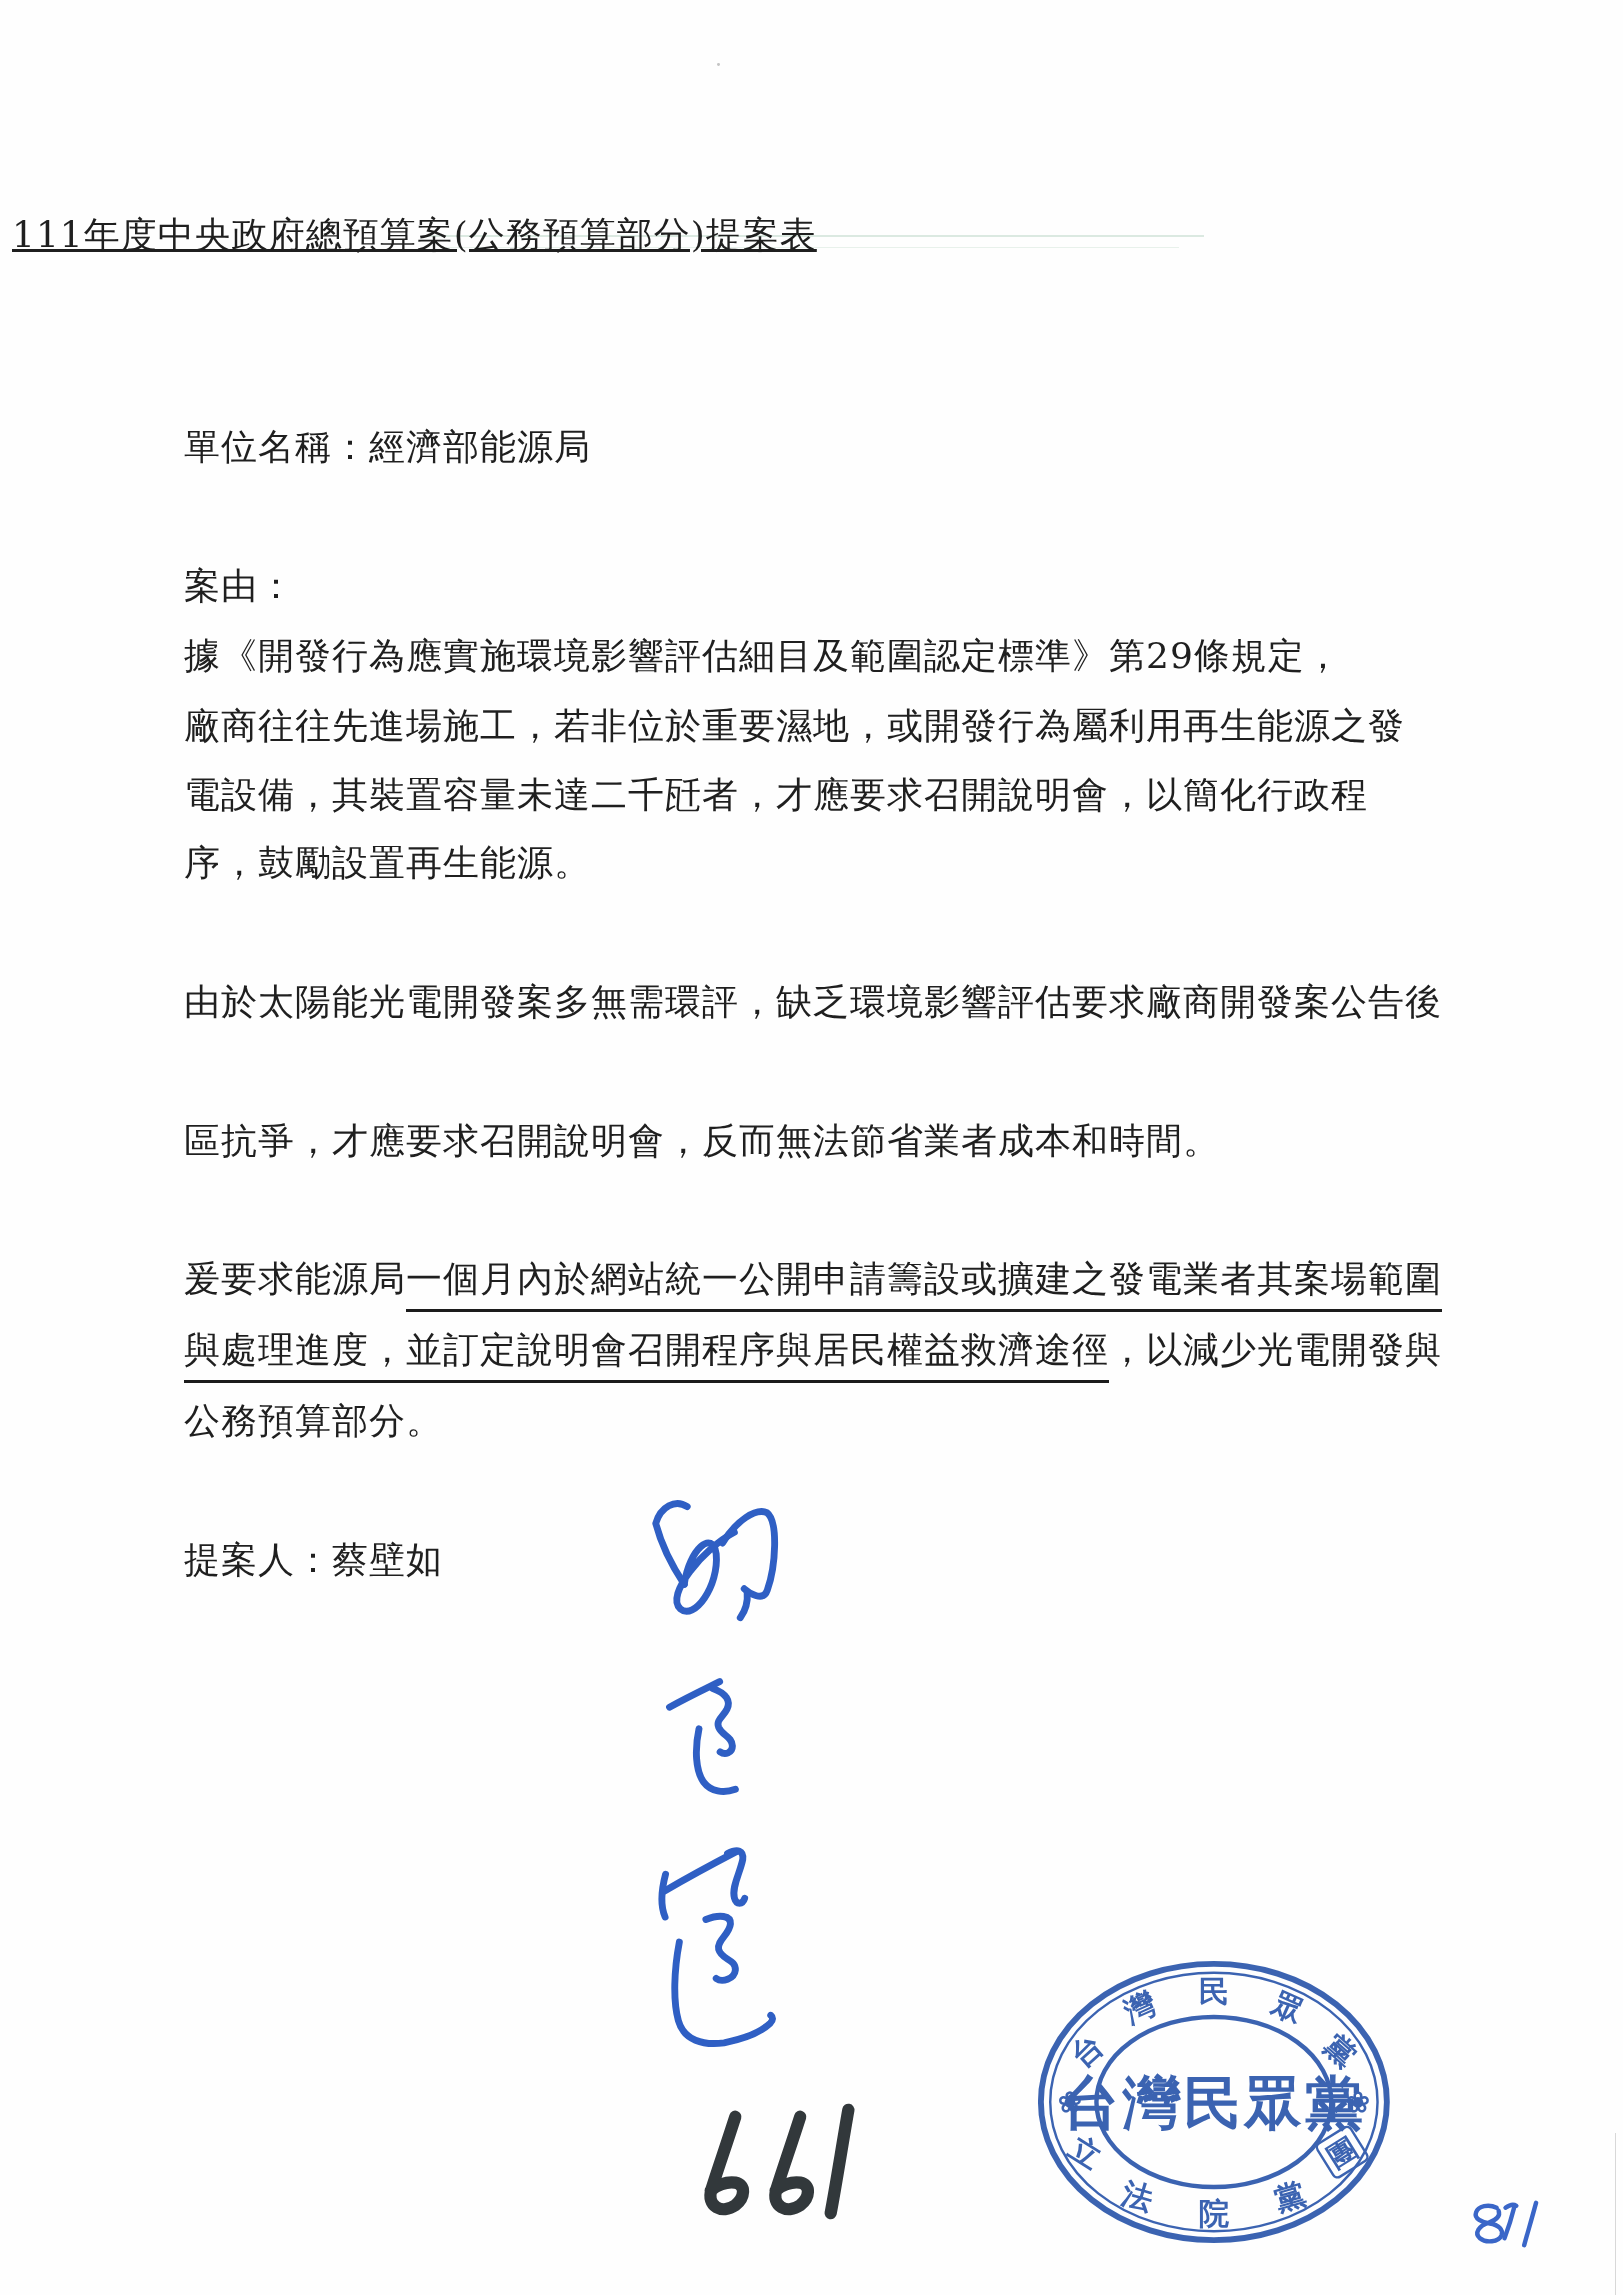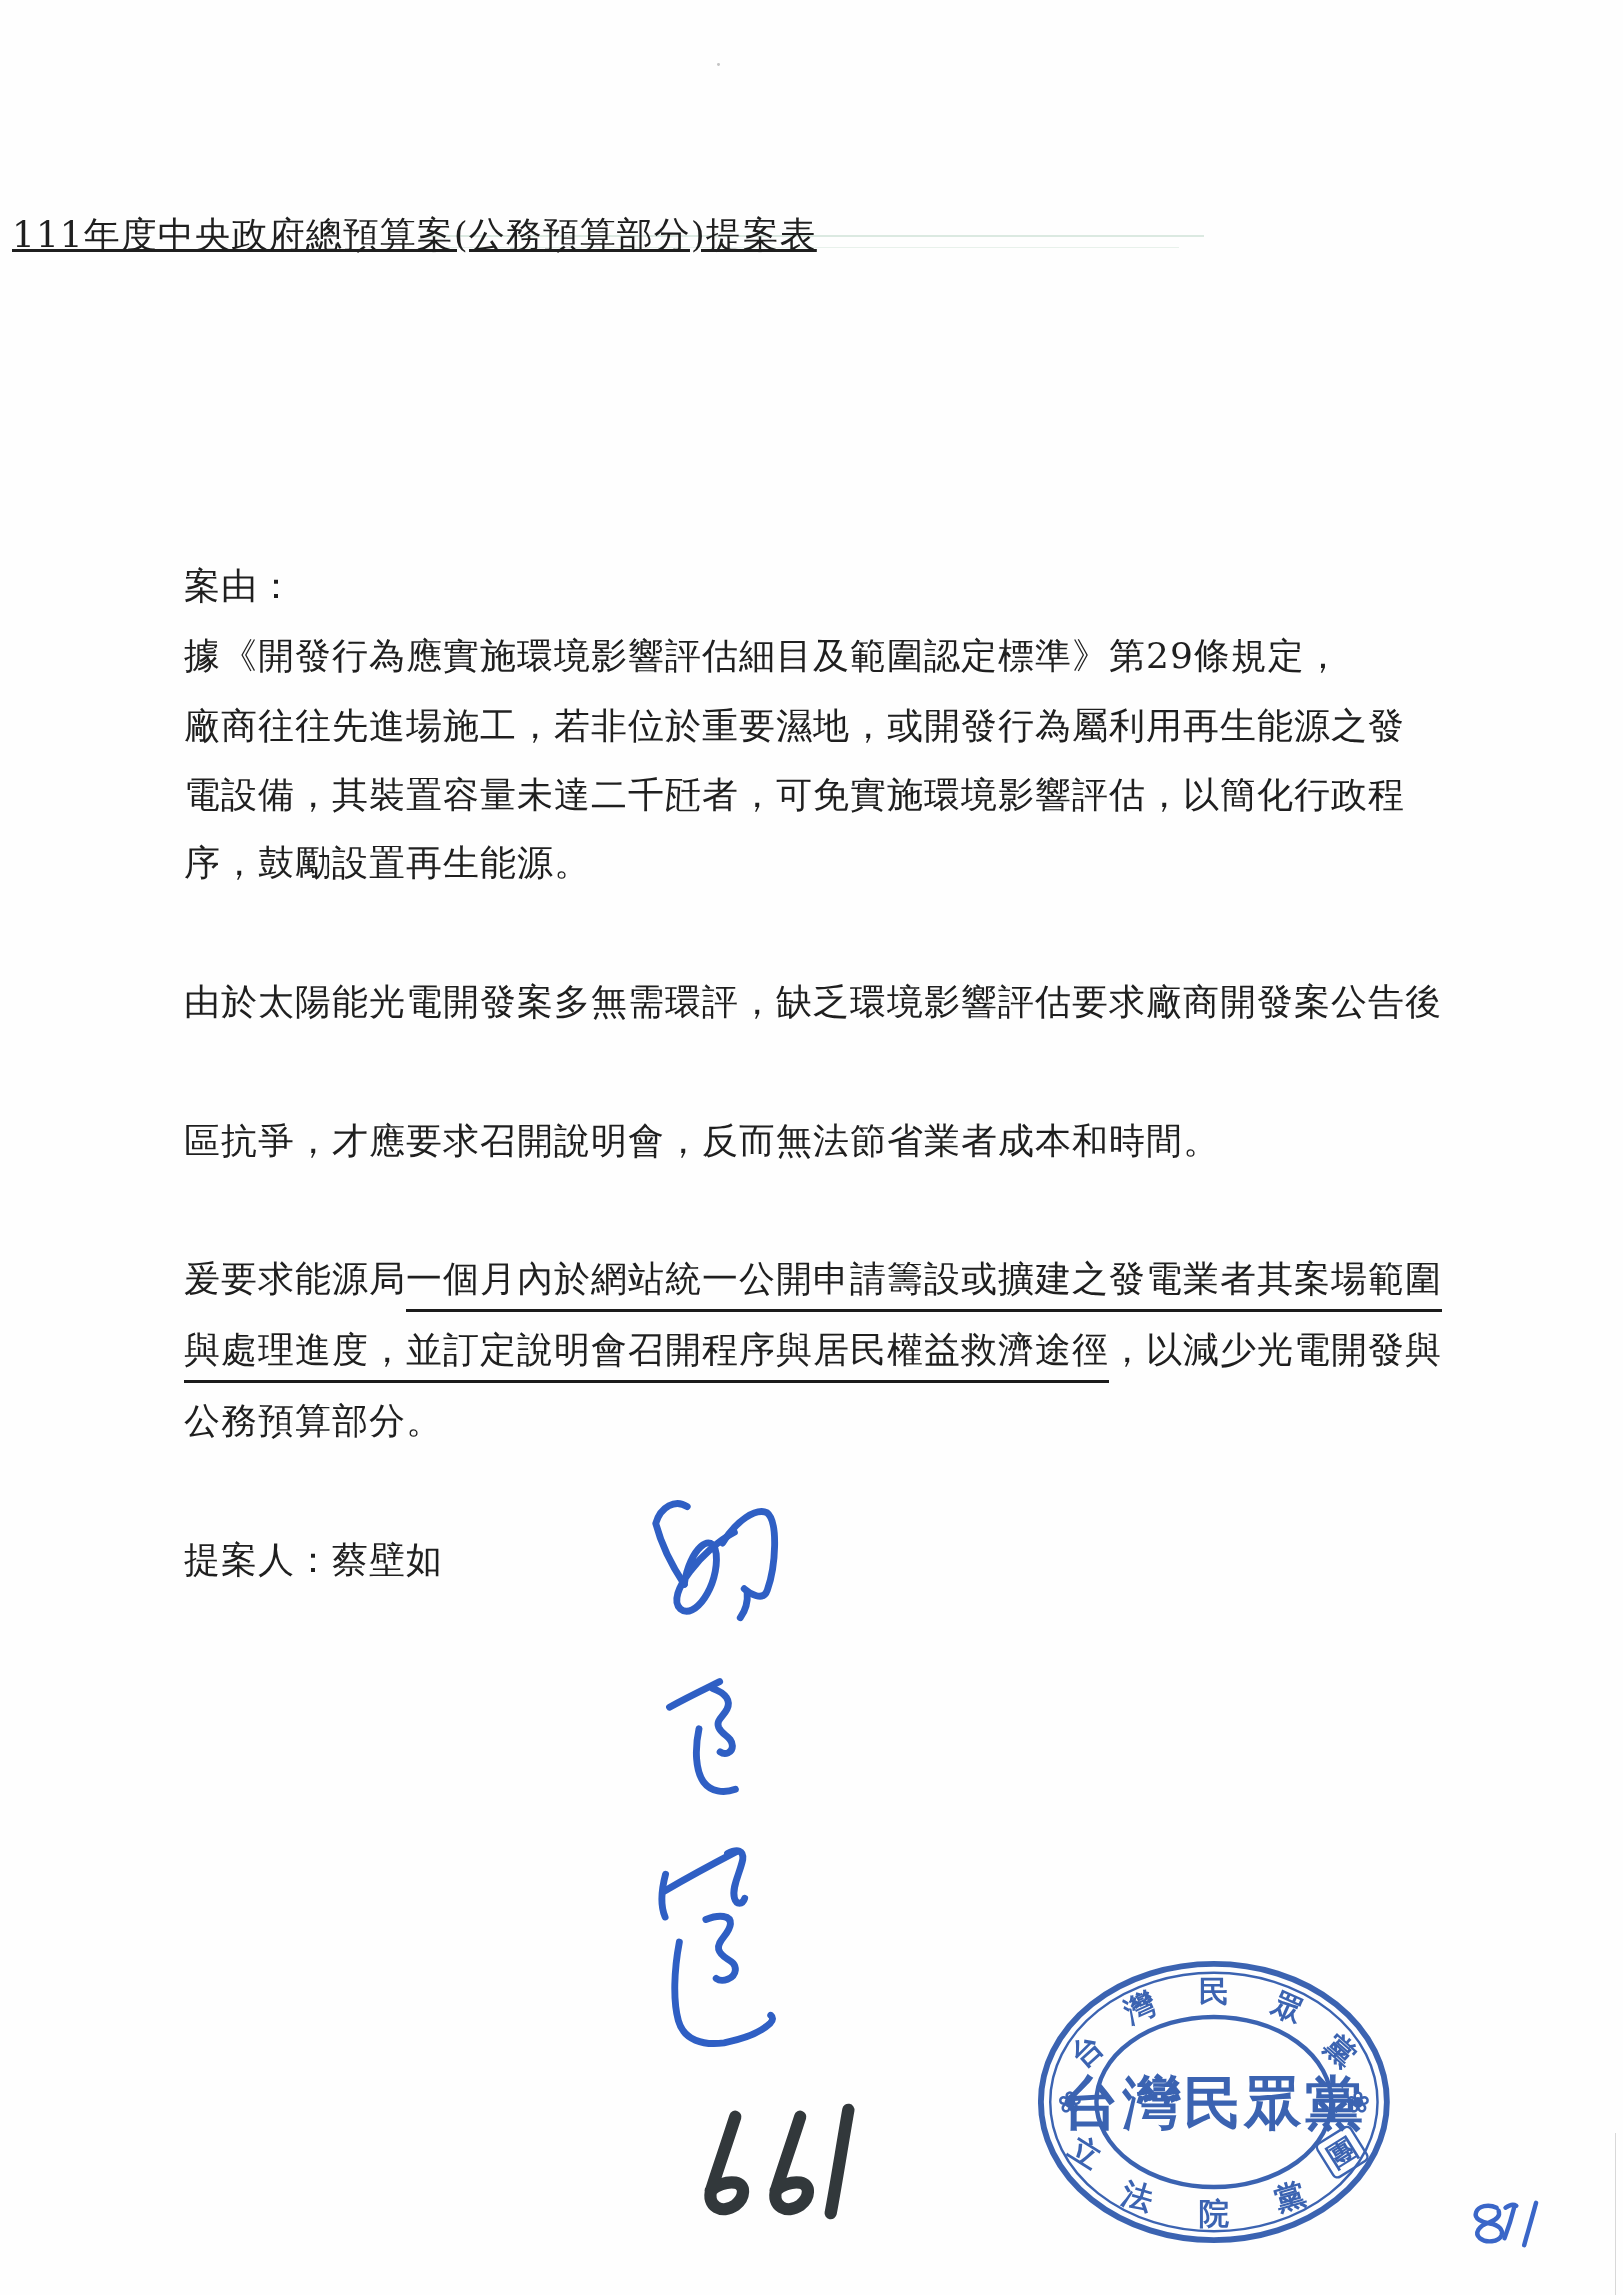--- a/index.html
+++ b/index.html
@@ -38,26 +38,27 @@
 <div class="page">
 
   <div class="artifact" style="left:428px;top:235px;width:776px;height:1.5px;background:rgba(96,160,122,0.22);"></div>
   <div class="artifact" style="left:442px;top:247px;width:737px;height:1px;background:rgba(96,160,122,0.14);"></div>
   <div class="artifact" style="left:1615px;top:2133px;width:1px;height:163px;background:rgba(120,120,120,0.28);"></div>
   <div class="artifact" style="left:717px;top:63px;width:2.9px;height:2.9px;border-radius:50%;background:rgba(90,90,90,0.35);"></div>
   <div class="artifact" style="left:1210px;top:644px;width:2.5px;height:2.5px;border-radius:50%;background:rgba(120,120,120,0.3);"></div>
 
   <div class="ln center" style="top:214px;">111年度中央政府總預算案(公務預算部分)提案表</div>
 
+  <div class="ln" style="left:184px;top:426px;">單位名稱：經濟部能源局</div>
 
   <div class="ln" style="left:184px;top:565px;">案由：</div>
 
   <div class="ln" style="left:184px;top:635px;">據《開發行為應實施環境影響評估細目及範圍認定標準》第29條規定，</div>
   <div class="ln" style="left:184px;top:705px;">廠商往往先進場施工，若非位於重要濕地，或開發行為屬利用再生能源之發</div>
-  <div class="ln" style="left:184px;top:774px;">電設備，其裝置容量未達二千瓩者，可免實施環境影響評估，以簡化行政程</div>
+  <div class="ln" style="left:184px;top:774px;">電設備，其裝置容量未達二千瓩者，才應要求召開說明會，以簡化行政程</div>
   <div class="ln" style="left:184px;top:842px;">序，鼓勵設置再生能源。</div>
 
   <div class="ln" style="left:184px;top:981px;">由於太陽能光電開發案多無需環評，缺乏環境影響評估要求廠商開發案公告後</div>
   <div class="ln" style="left:184px;top:1120px;">區抗爭，才應要求召開說明會，反而無法節省業者成本和時間。</div>
 
   <div class="ln" style="left:184px;top:1258px;">
     <span>爰要求能源局</span><span class="uline">一個月內於網站統一公開申請籌設或擴建之發電業者其案場範圍</span>
   </div>
   <div class="ln" style="left:184px;top:1329px;">
     <span class="uline">與處理進度，並訂定說明會召開程序與居民權益救濟途徑</span><span>，以減少光電開發與</span>

